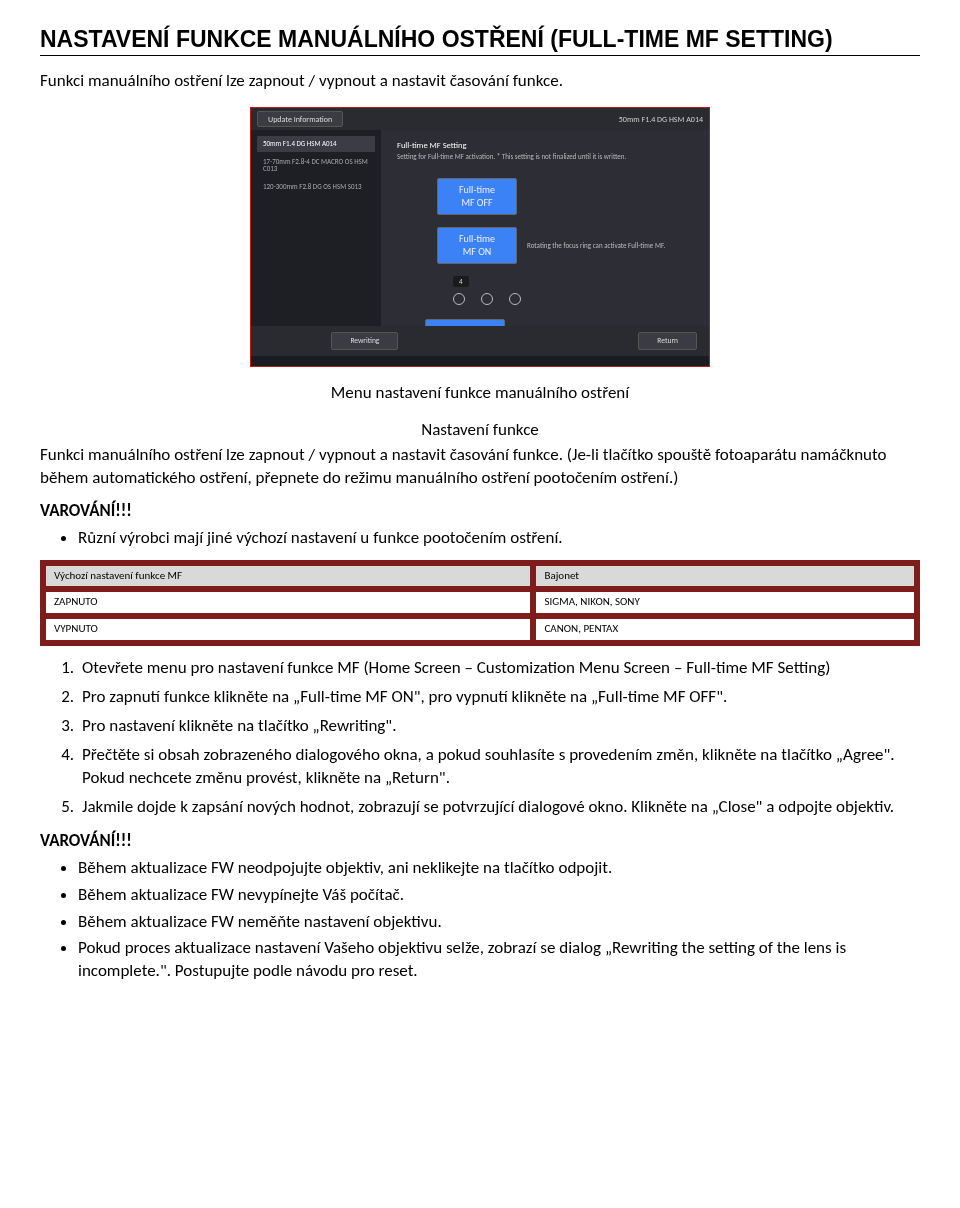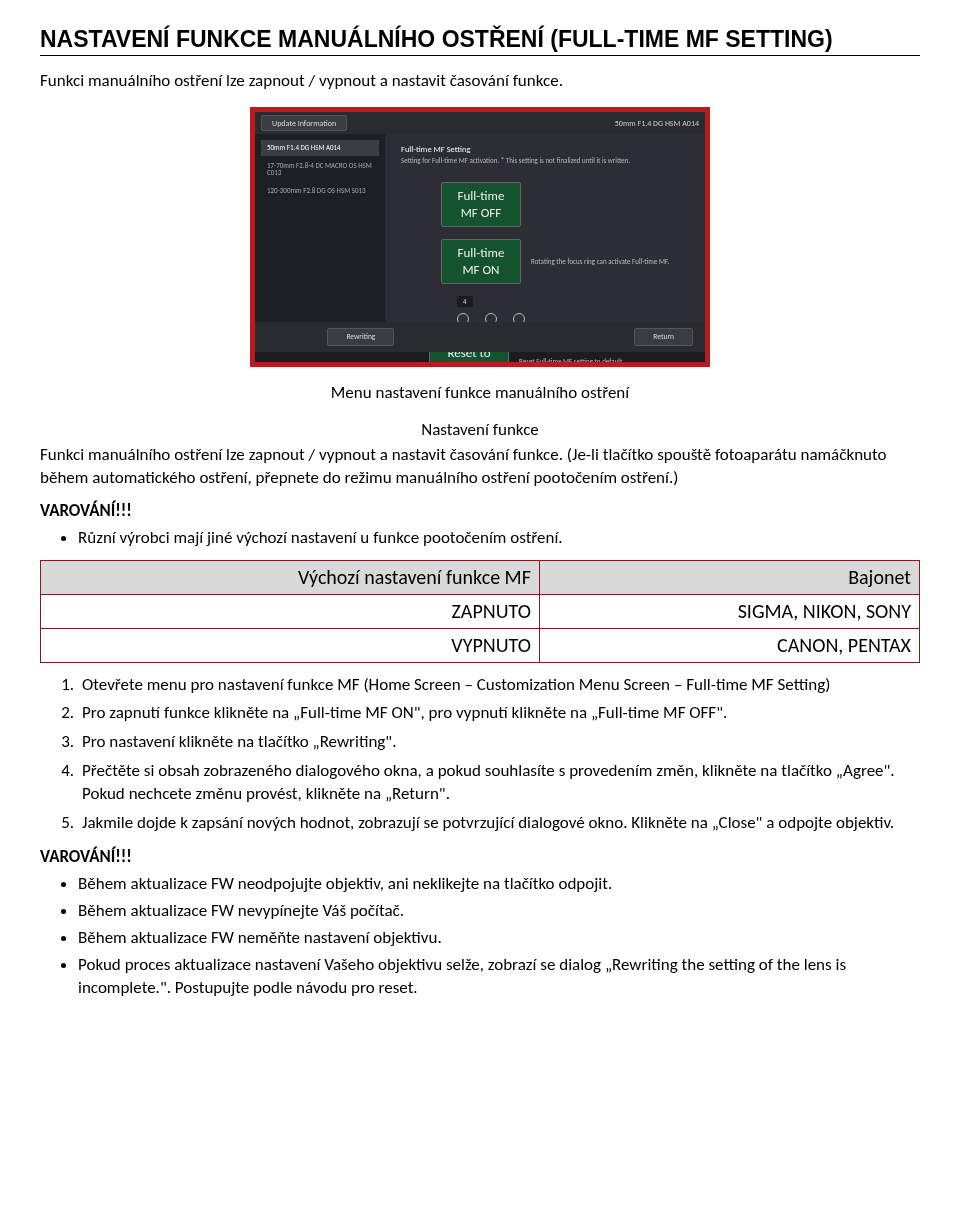--- a/index.html
+++ b/index.html
@@ -21,21 +21,21 @@
     padding-bottom: 0;
     margin-bottom: 14px;
   }
   .intro { margin-bottom: 14px; }
   .screenshot-wrap { text-align: center; margin: 6px 0 6px 0; }
   .screenshot {
     display: inline-block;
     width: 460px;
     height: 260px;
     background: #1b1c22;
-    border: 5px solid #b91c1c;
+    border: 1px solid #b91c1c;
     position: relative;
     overflow: hidden;
     font-size: 8px;
     color: #d0d0d0;
     text-align: left;
   }
   .ss-topbar {
     background: #2a2b31;
     height: 22px;
     display: flex;
@@ -70,25 +70,25 @@
   .ss-right {
     flex: 1;
     padding: 10px 16px 0 16px;
     background: #2d2e35;
     position: relative;
   }
   .ss-right .sec-title { font-size: 8.5px; color: #fafafa; margin-bottom: 2px; }
   .ss-right .sec-sub { font-size: 7px; color: #b8b8b8; margin-bottom: 16px; line-height: 1.2; }
   .ss-right .btn-row { display: flex; align-items: center; margin-bottom: 12px; }
   .ss-right .ui-btn {
-    background: #14532d;
+    background: #3b82f6;
     border: 1px solid #666;
     border-radius: 2px;
     padding: 4px 14px;
-    font-size: 13px;
+    font-size: 10px;
     color: #eee;
     margin-left: 40px;
     width: 80px;
     text-align: center;
   }
   .ss-right .btn-desc { margin-left: 10px; font-size: 7px; color: #bbb; }
   .ss-circles { display: flex; gap: 16px; margin-left: 56px; margin-top: 2px; align-items: center; }
   .ss-circles .circ {
     width: 12px; height: 12px; border: 1.5px solid #bbb; border-radius: 50%;
   }
@@ -127,24 +127,24 @@
   .para { margin-bottom: 10px; }
   .warn-head { font-weight: bold; margin: 8px 0 2px 0; }
   ul.bullets { list-style: disc; padding-left: 38px; margin-bottom: 8px; }
   ul.bullets li { padding: 2px 0; }
   table[data-name="default-settings-table"] {
     width: 100%;
     border-collapse: collapse;
     margin: 4px 0 8px 0;
   }
   table td, table th {
-    border: 1px solid #7f1d1d;
+    border: 6px solid #7f1d1d;
     padding: 3px 8px;
-    text-align: right;
-    font-size: 20px;
+    text-align: left;
+    font-size: 11px;
     font-weight: normal;
   }
   table th { background: #d9d9d9; font-weight: normal; }
   ol.steps { list-style: decimal; padding-left: 38px; margin-bottom: 8px; }
   ol.steps li { padding: 3px 0 3px 4px; }
 </style>
 </head>
 <body>
 
 <h1 data-name="page-title">NASTAVENÍ FUNKCE MANUÁLNÍHO OSTŘENÍ (FULL-TIME MF SETTING)</h1>

